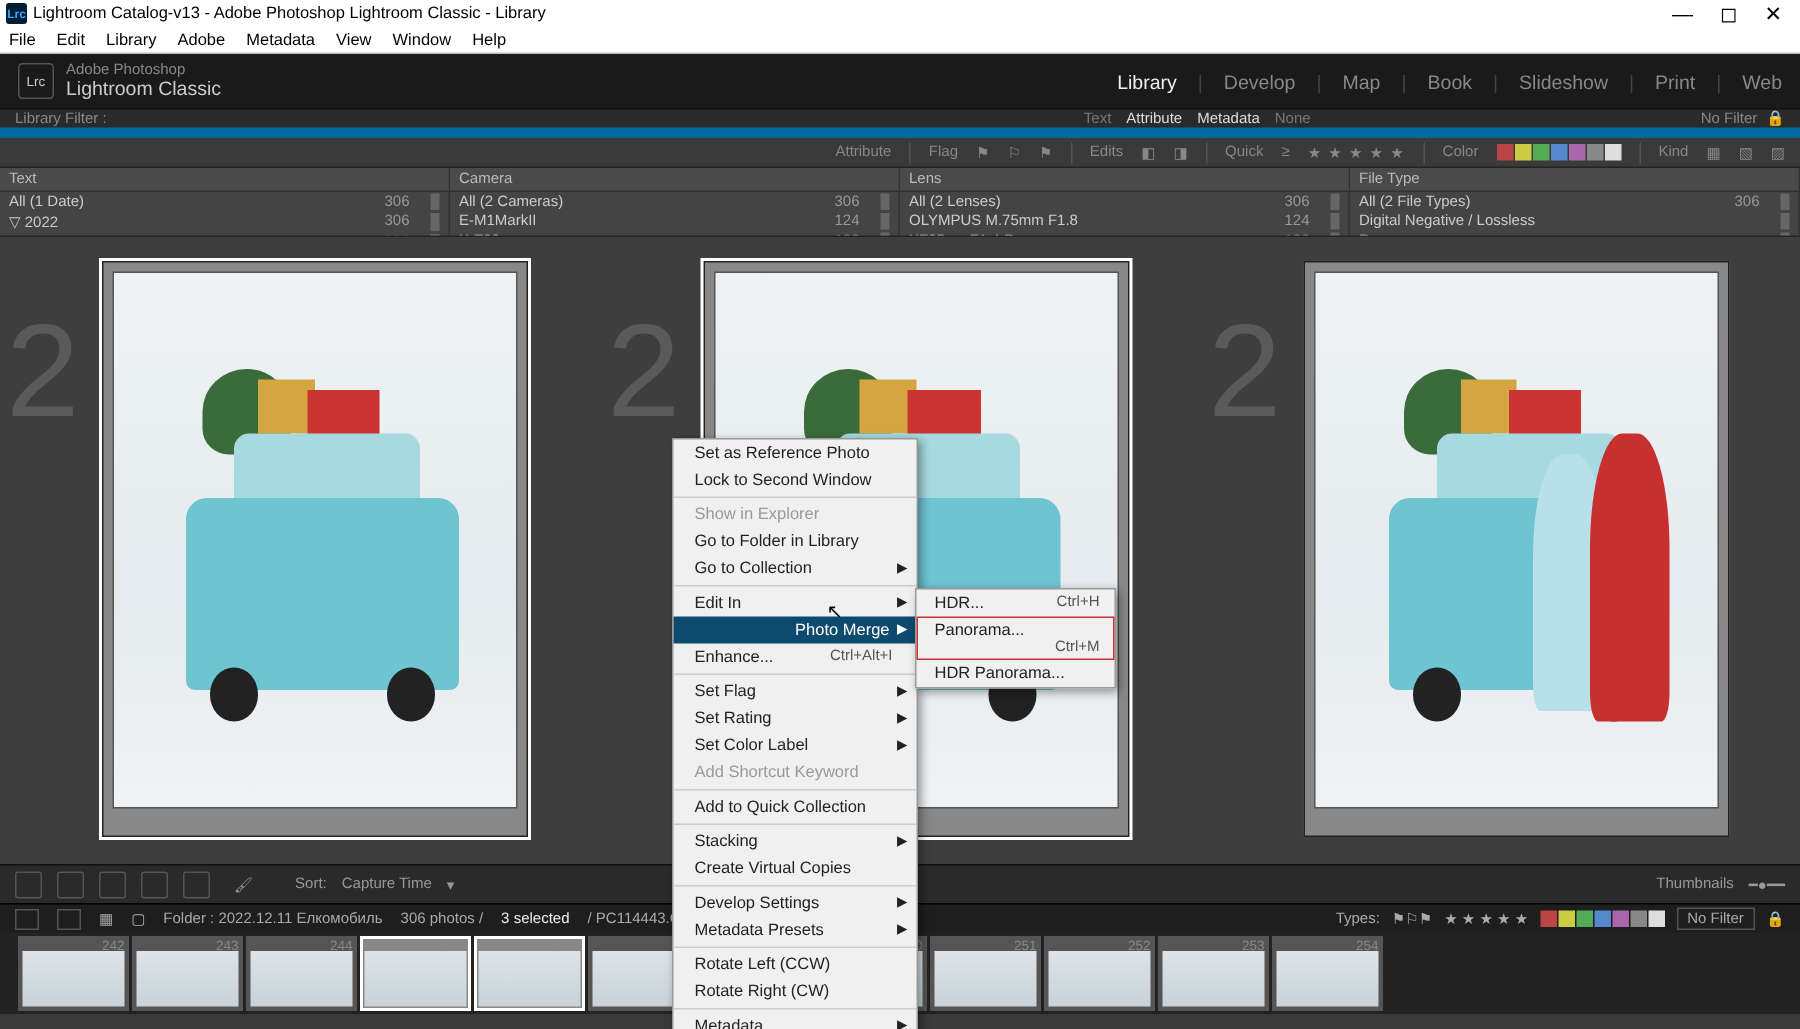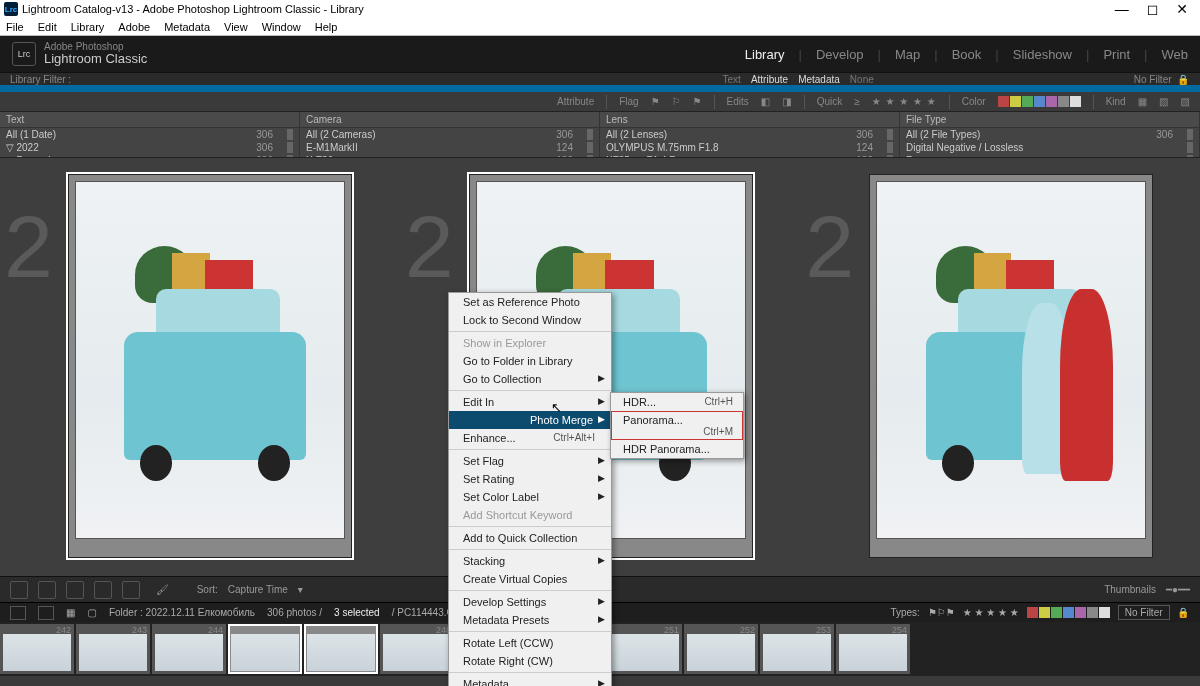--- a/index.html
+++ b/index.html
@@ -60,21 +60,21 @@
 .submenu .mi.boxed { outline: 1.5px solid #c33; outline-offset: -1px; flex-direction: column; }
 .toolbar { background: #2a2a2a; height: 26px; display: flex; align-items: center; padding: 0 10px; gap: 10px; border-top: 1px solid #111; font-size: 10px; color: #999; }
 .toolbar .iconbtn { width: 18px; height: 18px; border: 1px solid #555; border-radius: 2px; }
 .toolbar .sortlbl { margin-left: 18px; }
 .toolbar .right { margin-left: auto; }
 .statusbar { background: #1e1e1e; height: 20px; display: flex; align-items: center; padding: 0 10px; font-size: 10px; color: #aaa; gap: 12px; border-top: 1px solid #000; }
 .statusbar .navbtn { width: 16px; height: 14px; border: 1px solid #555; }
 .statusbar .right { margin-left: auto; display: flex; align-items: center; gap: 8px; }
 .statusbar .swatches { display: flex; gap: 1px; }
 .statusbar .sw { width: 11px; height: 11px; }
-.filmstrip { background: #222; height: 54px; display: flex; gap: 2px; padding: 2px 0; overflow: hidden; }
+.filmstrip { background: #222; height: 54px; display: flex; gap: 2px; padding: 2px 12px; overflow: hidden; }
 .film { width: 74px; height: 50px; background: #555; position: relative; font-size: 9px; color: #888; }
 .film .n { position: absolute; top: 1px; right: 3px; }
 .film .img { position: absolute; inset: 10px 3px 3px 3px; background: linear-gradient(#dde4e8,#c8d2d8); }
 .film.sel { outline: 2px solid #fff; outline-offset: -2px; background: #888; }
 .cursor { position: absolute; left: 551px; top: 400px; z-index: 60; font-size: 13px; color: #000; pointer-events: none; }
 </style>
 </head>
 <body>
 
 <div class="titlebar">

